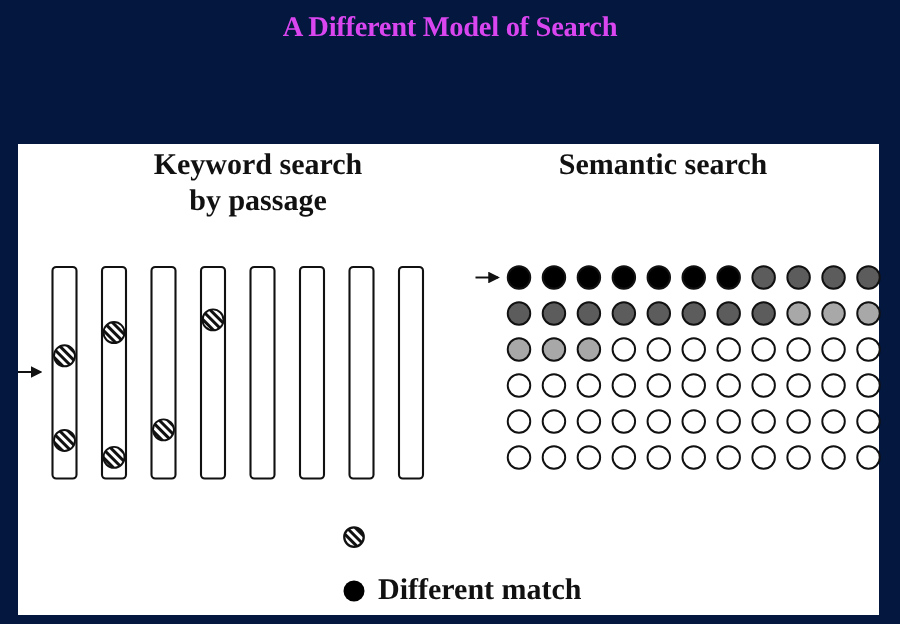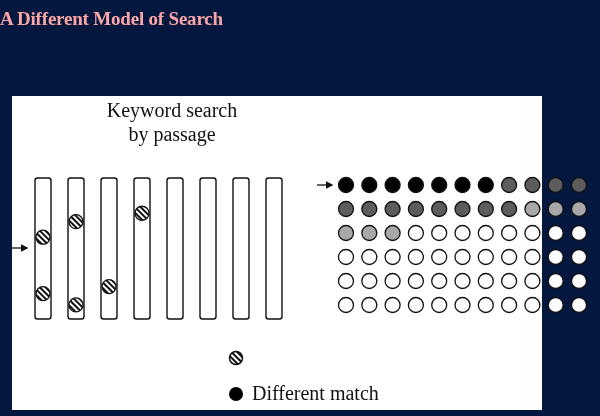--- a/index.html
+++ b/index.html
@@ -4,26 +4,27 @@
   <style>
     html, body { margin: 0; padding: 0; }
     body {
       width: 600px; height: 416px; overflow: hidden;
       background: #03173f;
       font-family: "Liberation Serif", "DejaVu Serif", serif;
       position: relative;
     }
     .title {
       position: absolute; top: 8px; left: 0; width: 600px;
-      text-align: left; color: #fca5a5; font-weight: bold;
+      text-align: center; color: #d946ef; font-weight: bold;
       font-size: 19px; letter-spacing: -0.2px;
     }
     .panel {
-      position: absolute; left: 12px; top: 96px; width: 530px; height: 314px;
+      position: absolute; left: 12px; top: 96px; width: 574px; height: 314px;
       background: #ffffff;
+      font-weight: bold;
     }
     .heading {
       position: absolute; text-align: center; color: #111;
       font-size: 20px; line-height: 24px;
     }
     .heading.left { left: 40px; width: 240px; top: 2px; }
     .heading.right { left: 310px; width: 240px; top: 2px; }
     svg.diagram { position: absolute; left: 0; top: 0; }
     .legend {
       position: absolute; left: 28px; font-size: 20px; color: #111;
@@ -35,20 +36,21 @@
 <body>
 
 <div class="title">A Different Model of Search</div>
 
 <div class="panel">
   <div class="heading left">
     <div>Keyword search</div>
     <div>by passage</div>
   </div>
   <div class="heading right">
+    <div>Semantic search</div>
   </div>
 
   <div class="legend" style="left:216px; top:254px;">
     <svg class="sw" viewBox="0 0 16 16">
       <defs>
         <pattern id="hatchL" patternUnits="userSpaceOnUse" width="4" height="4" patternTransform="rotate(-45)">
           <rect width="4" height="4" fill="#fff"></rect>
           <rect width="2" height="4" fill="#111"></rect>
         </pattern>
       </defs>

